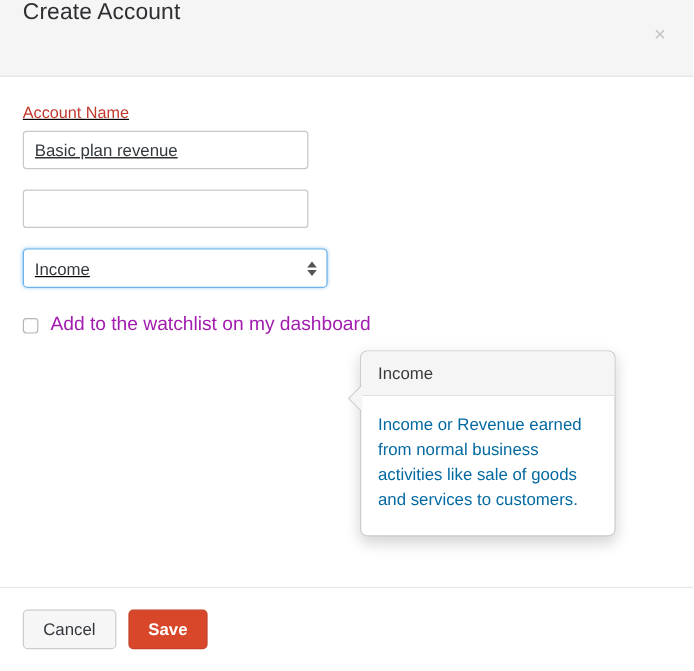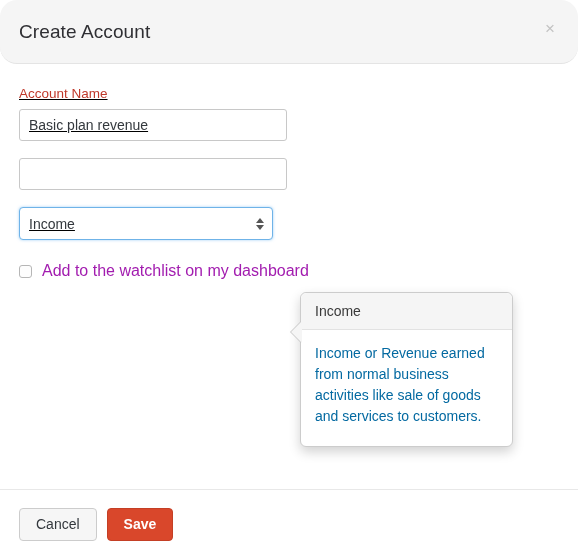--- a/index.html
+++ b/index.html
@@ -24,25 +24,23 @@
     display: flex;
     flex-direction: column;
   }
 
   
   .dialog-header {
     height: 64px;
     background: #f5f5f5;
     border-bottom: 1px solid #e4e4e4;
     display: flex;
-    align-items: center;
     padding: 0 20px 0 19px;
     flex: 0 0 auto;
     position: relative;
-    border-radius: 17px;
   }
   .dialog-title {
     font-size: 19px;
     color: #2f2f33;
     font-weight: normal;
     letter-spacing: .1px;
   }
   .close-btn {
     position: absolute;
     right: 18px;
@@ -91,21 +89,21 @@
     color: #ffffff;
     font-size: 10px;
     line-height: 15px;
     text-align: center;
     font-weight: bold;
     cursor: pointer;
   }
 
   .text-input {
     display: block;
-    width: 268px;
+    width: 238px;
     height: 32px;
     padding: 4px 9px;
     border: 1px solid #c8c8c8;
     border-radius: 3px;
     font-size: 14px;
     color: #33383d;
     font-family: "Liberation Sans", sans-serif;
     background: #fff;
     outline: none;
   }

